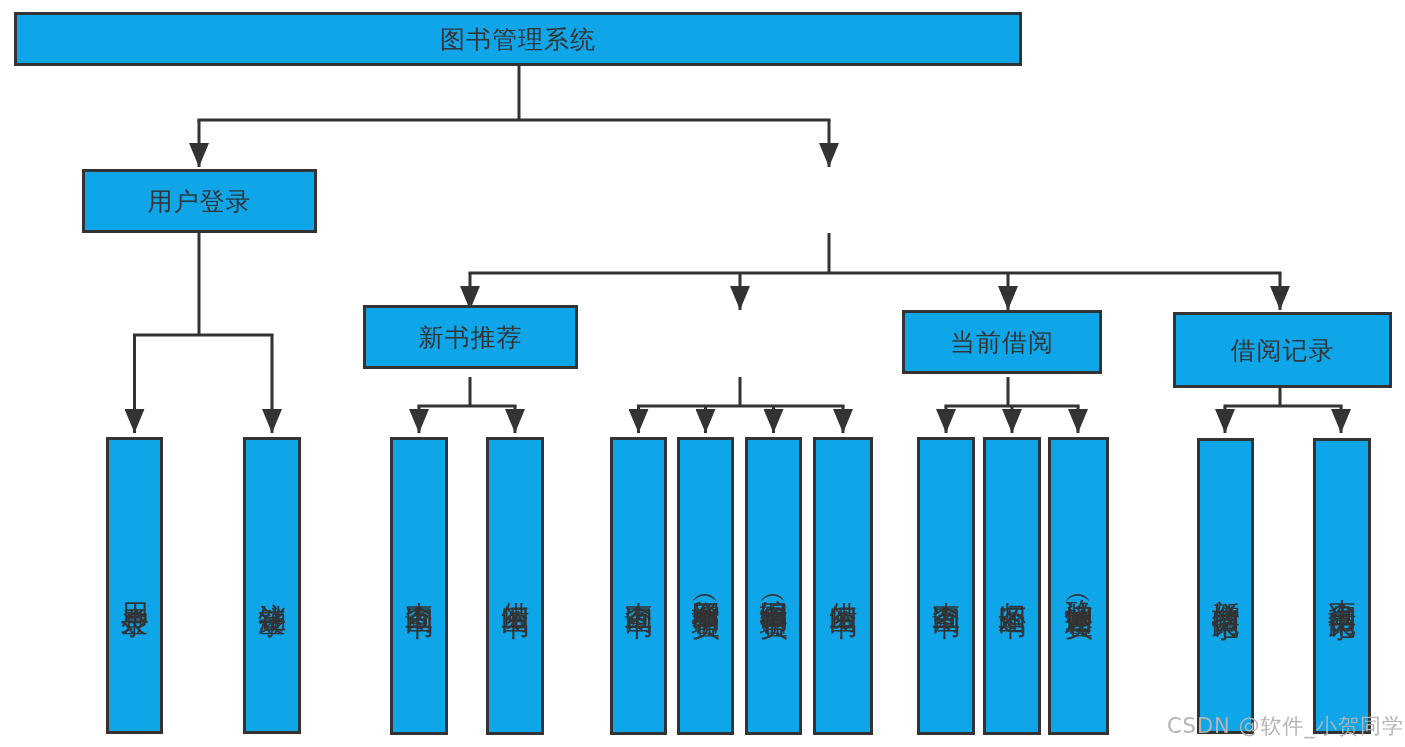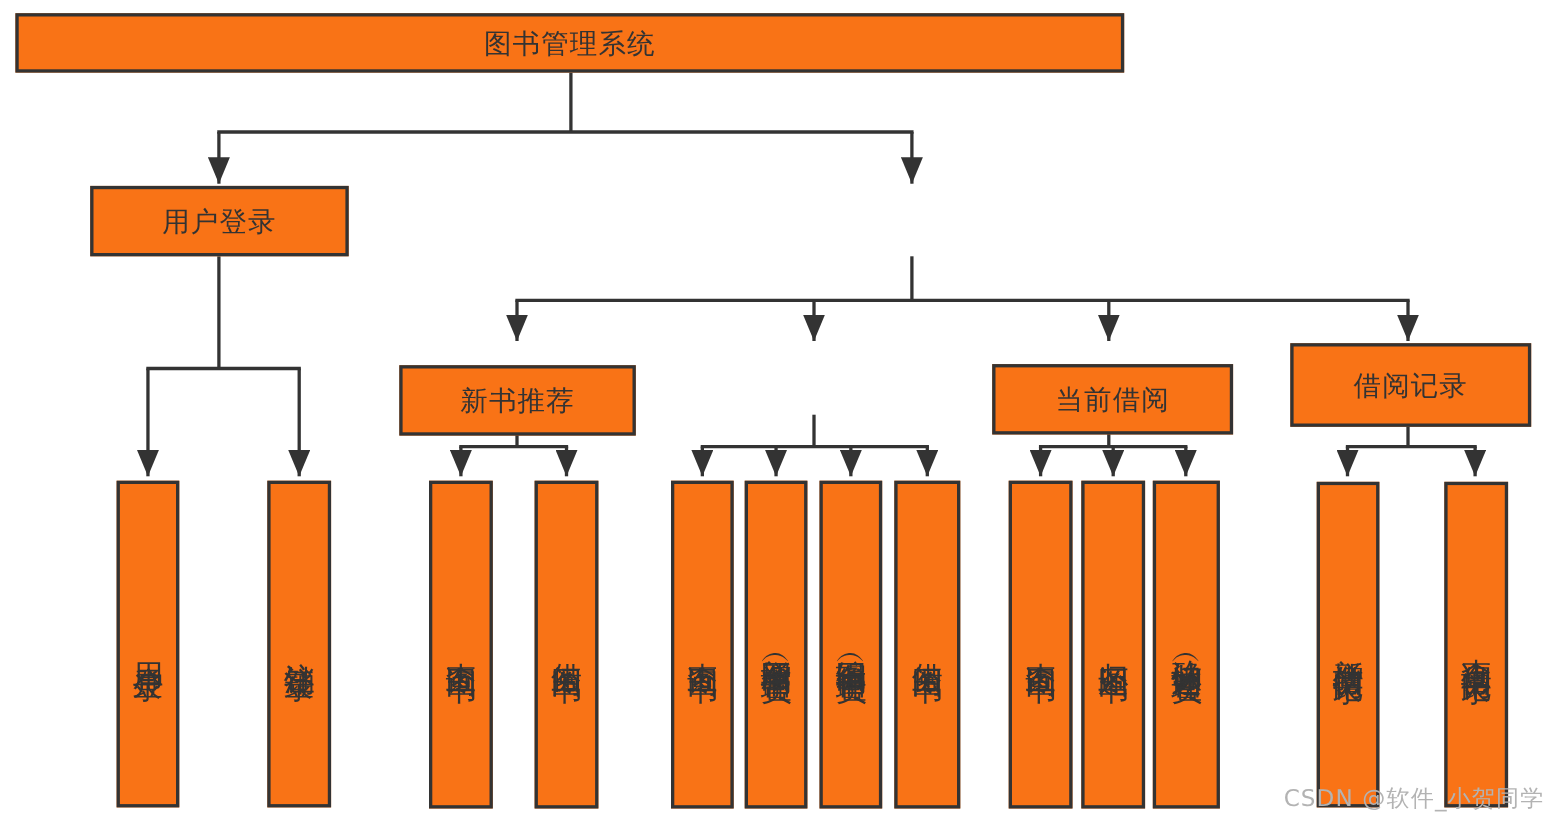--- a/index.html
+++ b/index.html
@@ -26,21 +26,21 @@
     fill:none;
   }
   .connectors .arrowhead{
     fill:var(--line);
     stroke:none;
   }
   .box{
     position:absolute;
     box-sizing:border-box;
     border:3px solid var(--line);
-    background:#f97316;
+    background:#0ea5e9;
     display:flex;
     align-items:center;
     justify-content:center;
     text-align:center;
   }
   .box.h{
     font-size:25px;
     letter-spacing:1px;
     white-space:nowrap;
   }
@@ -114,22 +114,22 @@
     <path d="M1280 377 V406"></path>
     <path d="M1223.5 406 H1342.5"></path>
     <path d="M1225 406 V433" marker-end="url(#arrow)"></path>
     <path d="M1341 406 V433" marker-end="url(#arrow)"></path>
   </svg>
 
   <div class="box h" style="left:14px;top:12px;width:1008px;height:54px">图书管理系统</div>
 
   <div class="box h" style="left:82px;top:169px;width:235px;height:64px">用户登录</div>
 
-  <div class="box h" style="left:363px;top:332px;width:215px;height:64px">新书推荐</div>
-  <div class="box h" style="left:902px;top:331px;width:219px;height:64px">当前借阅</div>
+  <div class="box h" style="left:363px;top:305px;width:215px;height:64px">新书推荐</div>
+  <div class="box h" style="left:902px;top:310px;width:200px;height:64px">当前借阅</div>
   <div class="box h" style="left:1173px;top:312px;width:219px;height:76px">借阅记录</div>
 
   <div class="box v" style="left:106px;top:437px;width:57px;height:297px">
     <span class="vt">用户登录</span>
   </div>
   <div class="box v" style="left:243px;top:437px;width:58px;height:297px">
     <span class="vt">注销登录</span>
   </div>
 
   <div class="box v" style="left:390px;top:437px;width:58px;height:298px">

